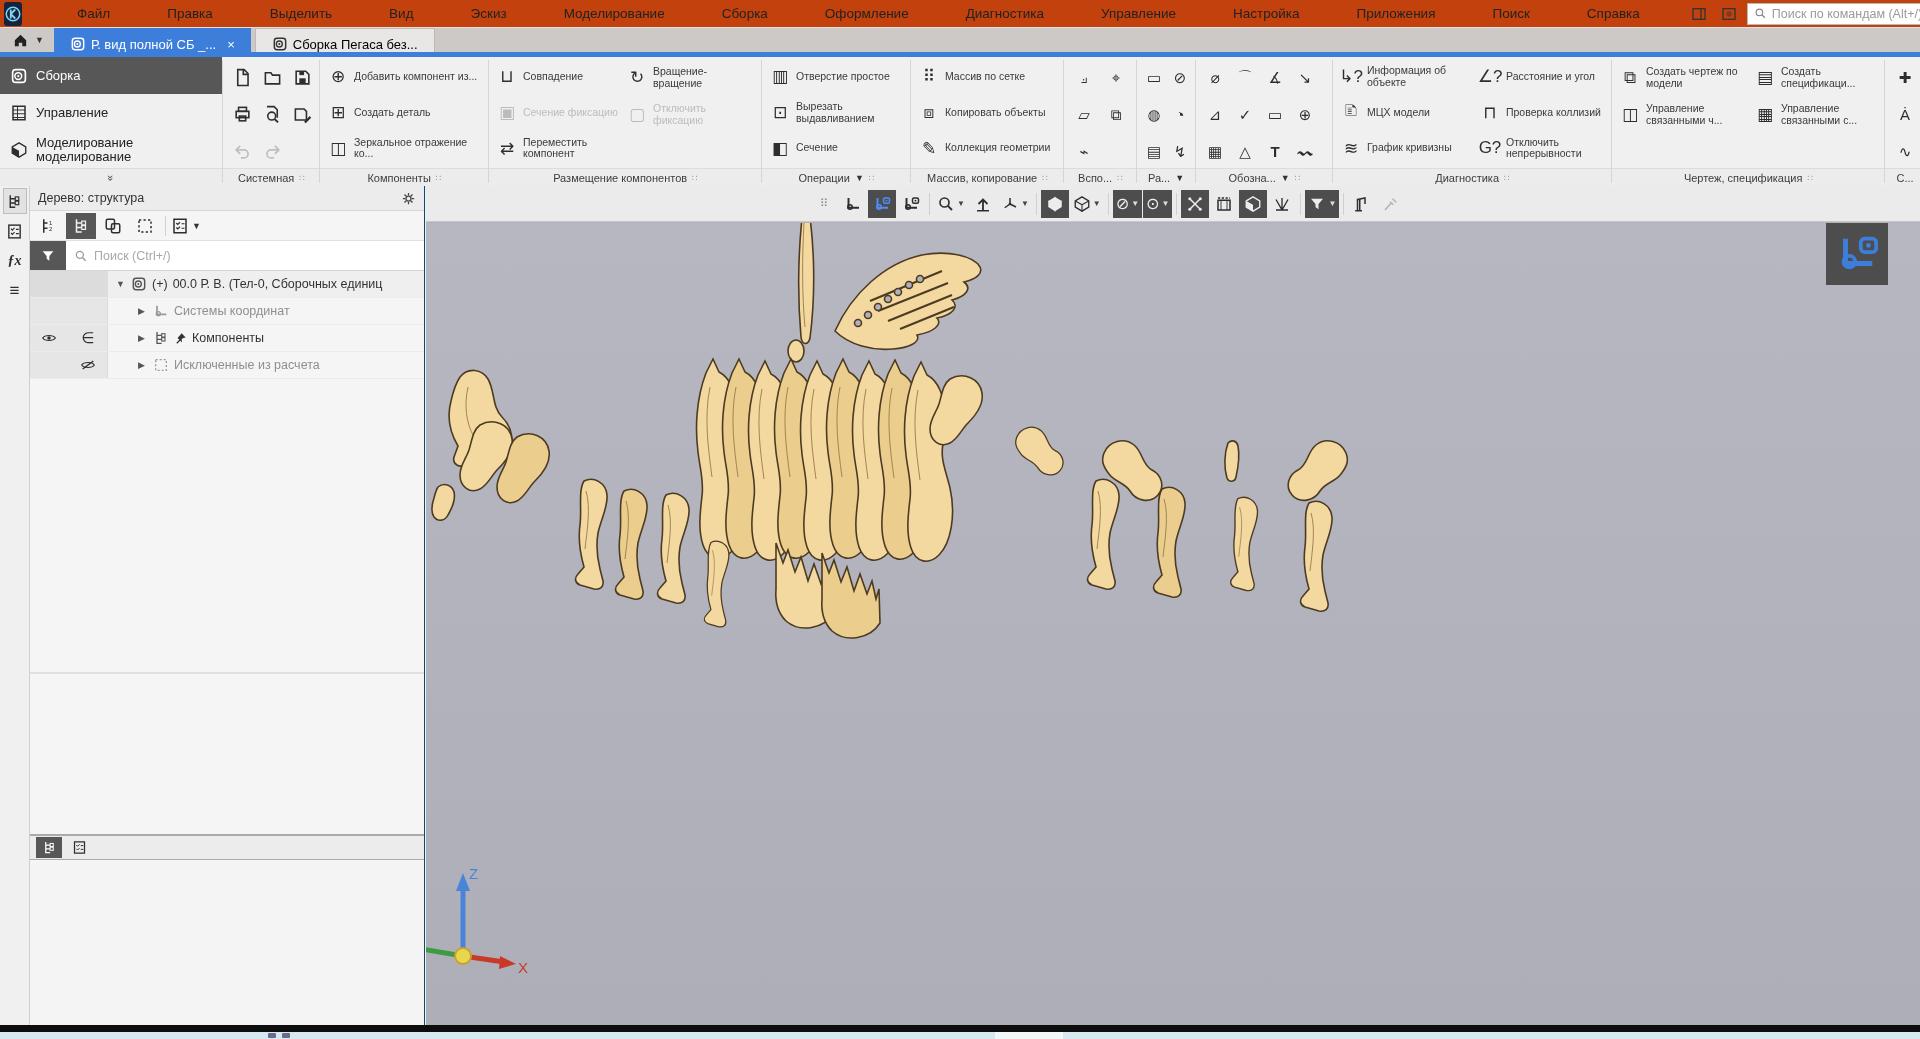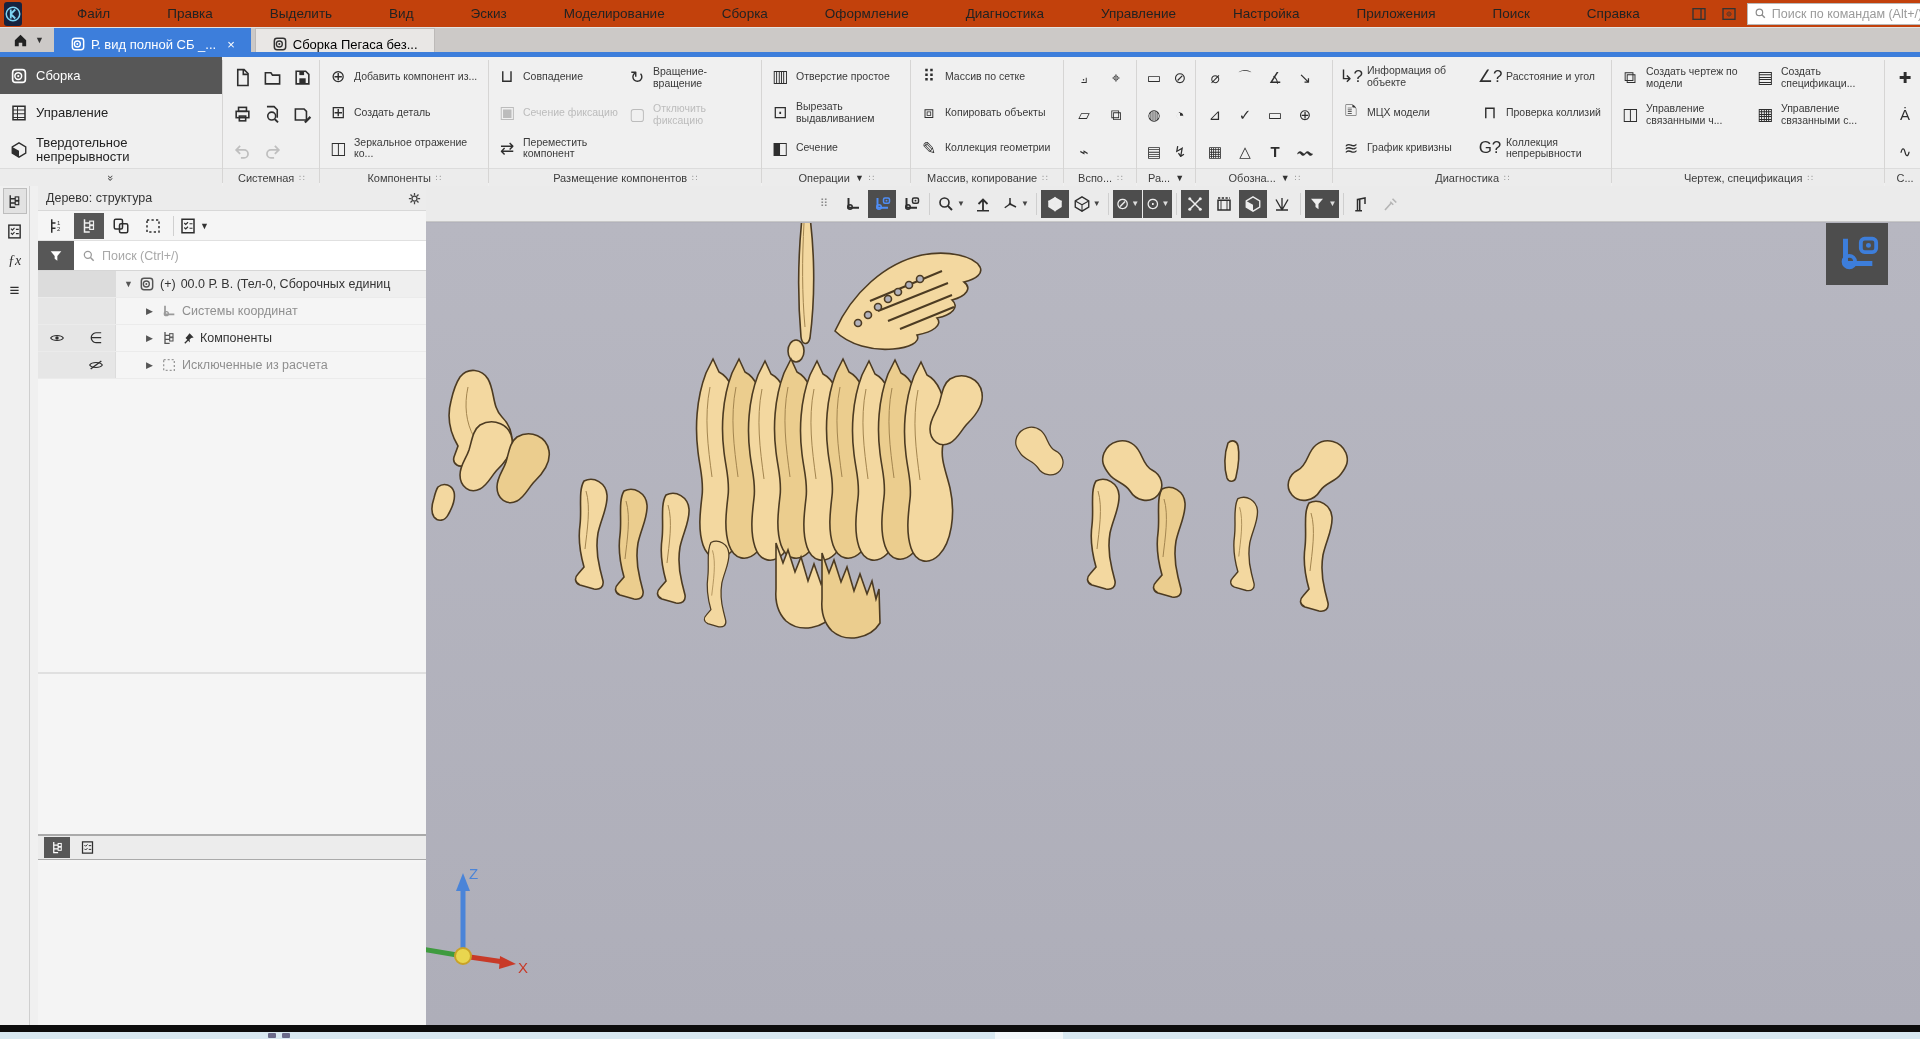--- a/index.html
+++ b/index.html
@@ -57,26 +57,26 @@
   
   #modes .rib-body { flex-direction:column; padding:0; gap:0; width:222px;}
   .mode-row { height:37px; display:flex; align-items:center; gap:8px; padding:0 10px; font-size:13px; color:#222;}
   .mode-row svg { width:18px; height:18px; flex:none;}
   .mode-row.active { background:#575757; color:#fff; }
   .mode-row .two { line-height:1.05; }
   
   #main { position:absolute; left:0; top:186px; width:1920px; height:839px; }
   #leftstrip { position:absolute; left:0; top:0; width:30px; height:839px; background:#f0f0f0;
     border-right:1px solid #cfcfcf; display:flex; flex-direction:column; align-items:center; padding-top:2px; gap:4px;}
-  .ls-btn { width:24px; height:26px; display:flex; align-items:center; justify-content:center; color:#2e2e2e; font-size:14px;}
+  .ls-btn { width:24px; height:26px; display:flex; align-items:center; justify-content:center; color:#2e2e2e; font-size:14px;font-weight:bold;}
   .ls-btn svg { width:17px; height:17px;}
   .ls-btn.pressed { background:#e2e2e2; border:1px solid #bdbdbd;}
   
   #treepanel { position:absolute; left:30px; top:0; width:395px; height:839px; background:#f5f5f5;
-    border-right:3px solid #0c4a6e;margin-left:8px; }
+    border-right:1px solid #0c4a6e; }
   #tree-header { height:25px; background:#ececec; border-bottom:1px solid #d8d8d8; display:flex;
     align-items:center; padding:0 8px; font-size:12.5px; color:#333;}
   #tree-header svg { margin-left:auto; width:15px; height:15px; color:#444;}
   #tree-toolbar { height:30px; display:flex; align-items:center; gap:2px; padding:0 4px;
     border-bottom:1px solid #e0e0e0; }
   .tt-btn { width:30px; height:26px; display:flex; align-items:center; justify-content:center; color:#2e2e2e;}
   .tt-btn svg { width:18px; height:18px;}
   .tt-btn.active { background:#575757; color:#f0f0f0;}
   .tt-sep { width:1px; height:20px; background:#d0d0d0; margin:0 3px;}
   #tree-search { height:30px; display:flex; align-items:stretch; border-bottom:1px solid #d6d6d6; background:#fff;}
@@ -366,21 +366,21 @@
       <div class="mode-row">
         <svg viewBox="0 0 24 24" style="color:#2e2e2e">
             <use href="#i-sheet"></use>
           </svg>
         <span>Управление</span>
       </div>
       <div class="mode-row">
         <svg viewBox="0 0 24 24" style="color:#2e2e2e">
             <use href="#i-cube-cut"></use>
           </svg>
-        <span class="two" style="width:160px">Твердотельное непрерывности</span>
+        <span class="two" style="width:160px">Моделирование моделирование</span>
       </div>
     </div>
     <div class="rib-foot">
       <span style="display:inline-block;transform:rotate(90deg)">»</span>
     </div>
   </div>
   <div class="rib-divider"></div>
 
   <div class="rib-sec" style="width:96px">
     <div class="rib-body">
@@ -623,21 +623,21 @@
         <div class="rib-btn">
             <span class="rib-ico">∠?</span>
             <span class="rib-lbl">Расстояние и угол</span>
           </div>
         <div class="rib-btn">
             <span class="rib-ico">⊓</span>
             <span class="rib-lbl">Проверка коллизий</span>
           </div>
         <div class="rib-btn">
             <span class="rib-ico">G?</span>
-            <span class="rib-lbl">Коллекция непрерывности</span>
+            <span class="rib-lbl">Отключить непрерывности</span>
           </div>
       </div>
     </div>
     <div class="rib-foot">
         <span>Диагностика</span>
         <span class="grip">∷</span>
       </div>
   </div>
   <div class="rib-divider"></div>
 

